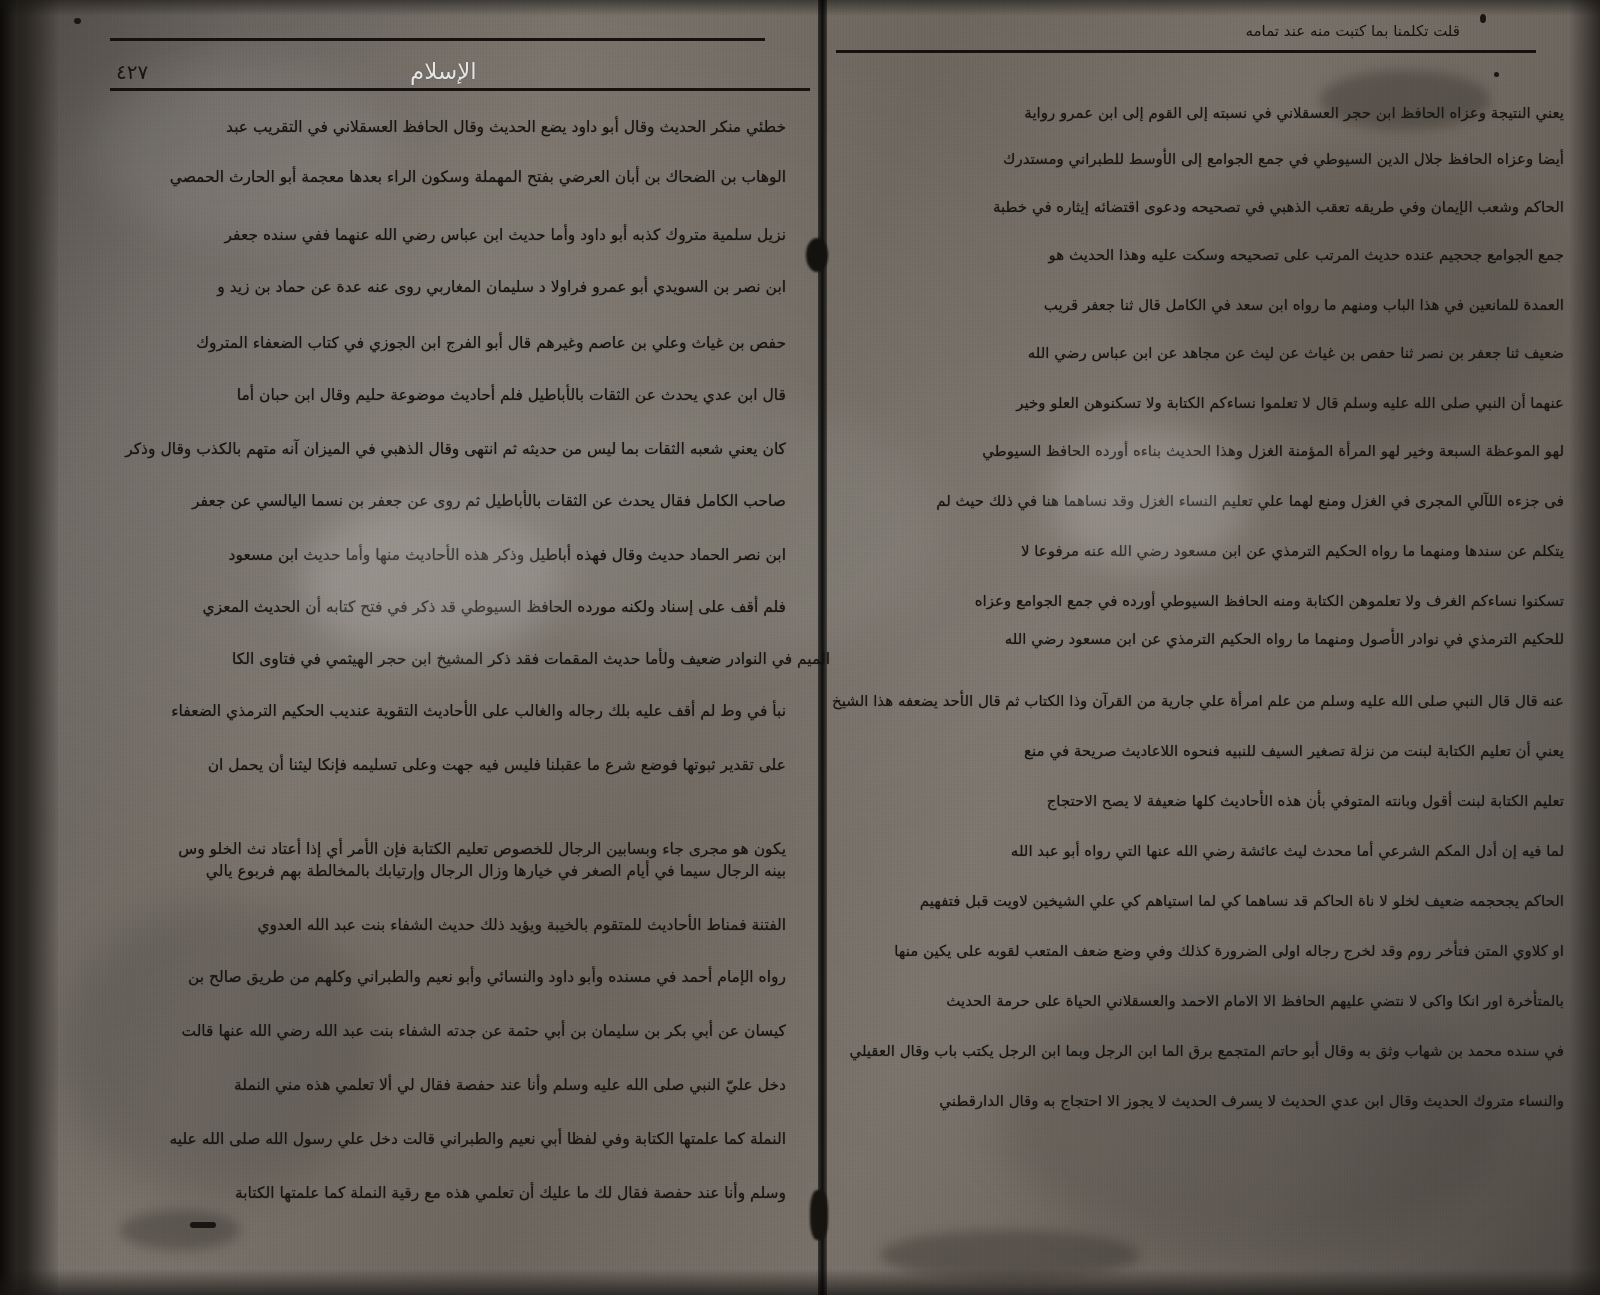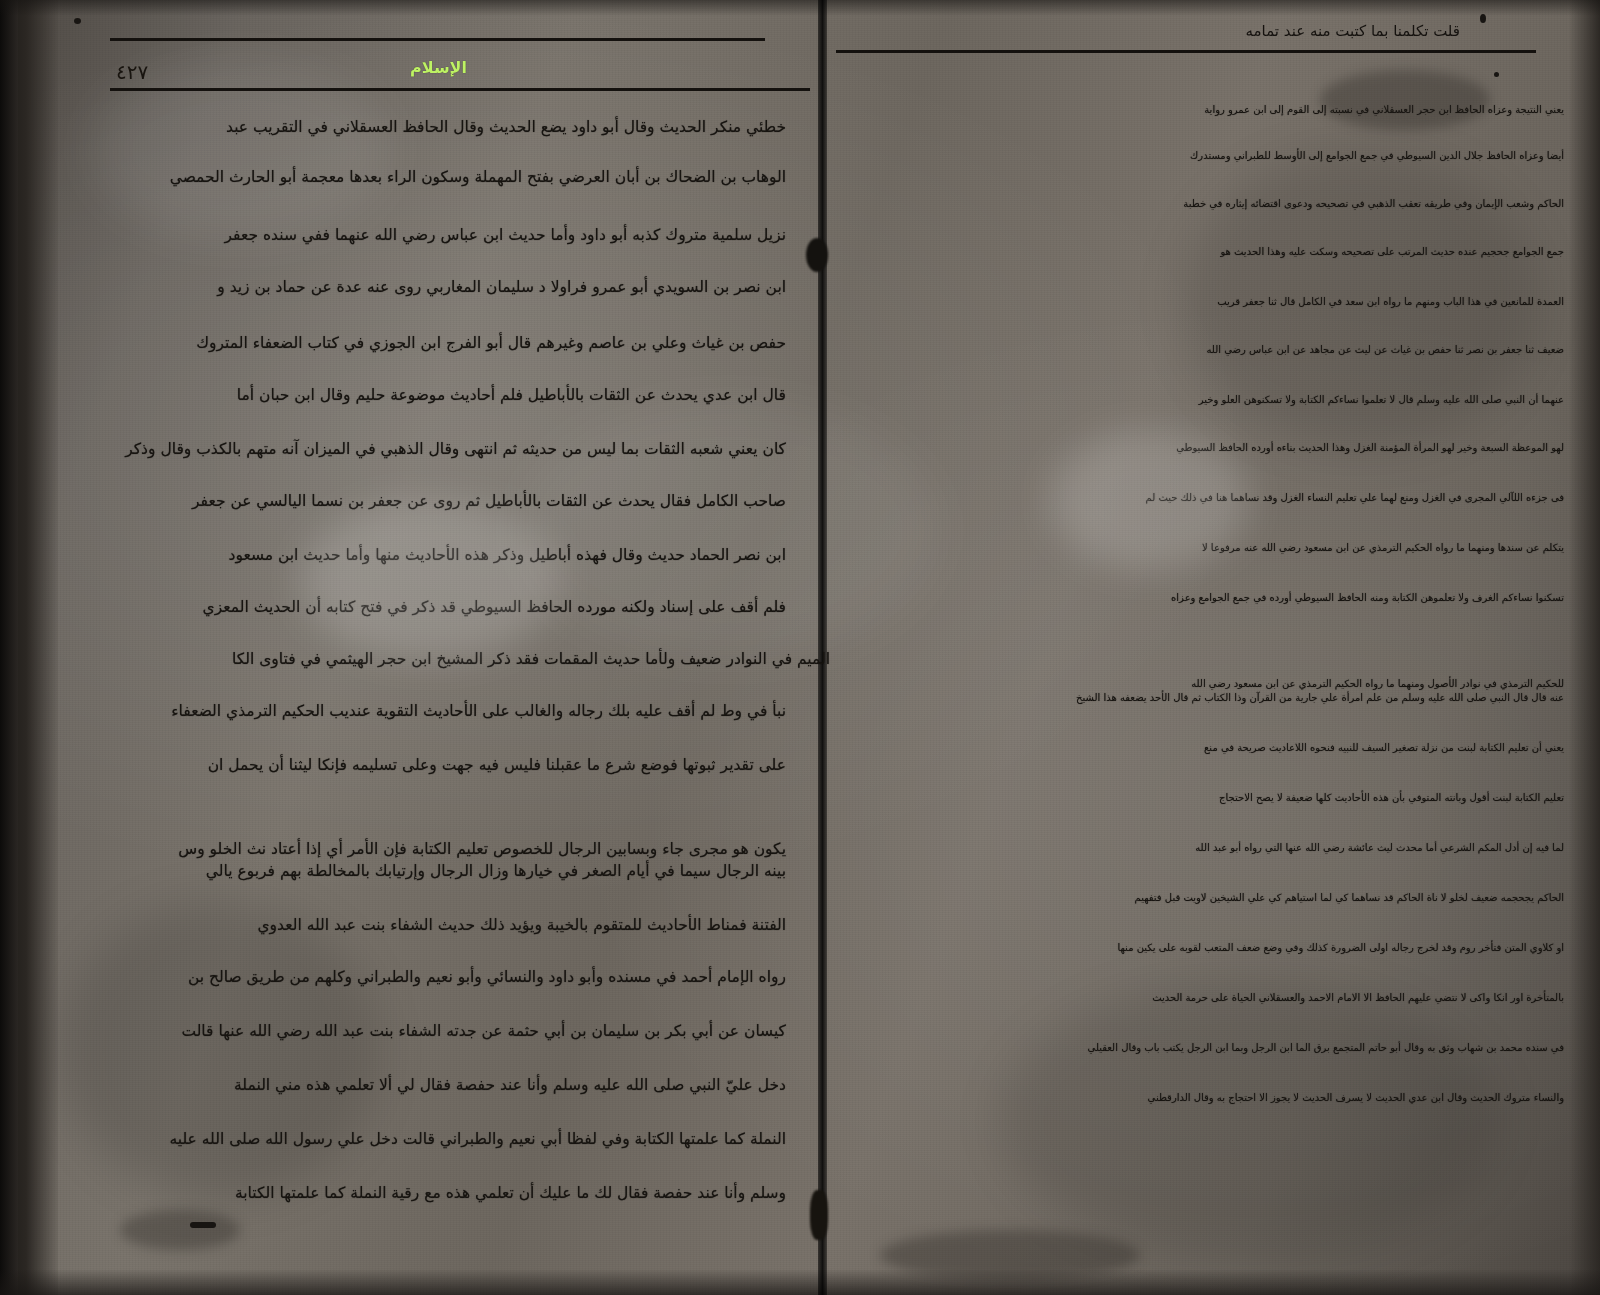--- a/index.html
+++ b/index.html
@@ -114,36 +114,36 @@
   
   .line {
     position: absolute;
     direction: rtl;
     color: #171410;
     white-space: nowrap;
     font-family: "DejaVu Sans", sans-serif;
     text-shadow: 0 0 1px rgba(0,0,0,0.55);
   }
 
-  .col-right .line { font-size: 10px; letter-spacing: -0.3px; }
+  .col-right .line { font-size: 15px; letter-spacing: -0.3px; }
   .col-left .line  { font-size: 15.5px; letter-spacing: -0.3px; }
 
   .hdr {
     position: absolute;
     direction: rtl;
     color: #15120f;
     white-space: nowrap;
   }
 
   .title {
     position: absolute;
     direction: rtl;
-    color: #bef264;
-    font-size: 16px;
-    font-weight: bold;
+    color: #e5e5e5;
+    font-size: 23px;
+    font-weight: normal;
     letter-spacing: 0px;
     text-shadow: 0 0 1px rgba(0,0,0,.6);
   }
   .folio {
     position: absolute;
     direction: rtl;
     color: #18140f;
     font-size: 20px;
   }
 
@@ -207,21 +207,21 @@
     <div class="line" style="right:36px;top:150px;">أيضا وعزاه الحافظ جلال الدين السيوطي في جمع الجوامع إلى الأوسط للطبراني ومستدرك</div>
     <div class="line" style="right:36px;top:198px;">الحاكم وشعب الإيمان وفي طريقه تعقب الذهبي في تصحيحه ودعوى اقتضائه إيثاره في خطبة</div>
     <div class="line" style="right:36px;top:246px;">جمع الجوامع جحجيم عنده حديث المرتب على تصحيحه وسكت عليه وهذا الحديث هو</div>
     <div class="line" style="right:36px;top:296px;">العمدة للمانعين في هذا الباب ومنهم ما رواه ابن سعد في الكامل قال ثنا جعفر قريب</div>
     <div class="line" style="right:36px;top:344px;">ضعيف ثنا جعفر بن نصر ثنا حفص بن غياث عن ليث عن مجاهد عن ابن عباس رضي الله</div>
     <div class="line" style="right:36px;top:394px;">عنهما أن النبي صلى الله عليه وسلم قال لا تعلموا نساءكم الكتابة ولا تسكنوهن العلو وخير</div>
     <div class="line" style="right:36px;top:442px;">لهو الموعظة السبعة وخير لهو المرأة المؤمنة الغزل وهذا الحديث بناءه أورده الحافظ السيوطي</div>
     <div class="line" style="right:36px;top:492px;">فى جزءه اللآلي المجرى في الغزل ومنع لهما علي تعليم النساء الغزل وقد نساهما هنا في ذلك حيث لم</div>
     <div class="line" style="right:36px;top:542px;">يتكلم عن سندها ومنهما ما رواه الحكيم الترمذي عن ابن مسعود رضي الله عنه مرفوعا لا</div>
     <div class="line" style="right:36px;top:592px;">تسكنوا نساءكم الغرف ولا تعلموهن الكتابة ومنه الحافظ السيوطي أورده في جمع الجوامع وعزاه</div>
-    <div class="line" style="right:36px;top:678px;text-align:right;">للحكيم الترمذي في نوادر الأصول ومنهما ما رواه الحكيم الترمذي عن ابن مسعود رضي الله</div>
+    <div class="line" style="right:36px;top:630px;text-align:right;">للحكيم الترمذي في نوادر الأصول ومنهما ما رواه الحكيم الترمذي عن ابن مسعود رضي الله</div>
     <div class="line" style="right:36px;top:692px;">عنه قال قال النبي صلى الله عليه وسلم من علم امرأة علي جارية من القرآن وذا الكتاب ثم قال الأحد يضعفه هذا الشيخ</div>
     <div class="line" style="right:36px;top:742px;">يعني أن تعليم الكتابة لبنت من نزلة تصغير السيف للنبيه فنحوه اللاعاديث صريحة في منع</div>
     <div class="line" style="right:36px;top:792px;">تعليم الكتابة لبنت أقول وبانته المتوفي بأن هذه الأحاديث كلها ضعيفة لا يصح الاحتجاج</div>
     <div class="line" style="right:36px;top:842px;">لما فيه إن أدل المكم الشرعي أما محدث ليث عائشة رضي الله عنها التي رواه أبو عبد الله</div>
     <div class="line" style="right:36px;top:892px;">الحاكم يجحجمه ضعيف لخلو لا ناة الحاكم قد نساهما كي لما استياهم كي علي الشيخين لاويت قبل فتفهيم</div>
     <div class="line" style="right:36px;top:942px;">او كلاوي المتن فتأخر روم وقد لخرج رجاله اولى الضرورة كذلك وفي وضع ضعف المتعب لقوبه على يكين منها</div>
     <div class="line" style="right:36px;top:992px;">بالمتأخرة اور انكا واكى لا نتضي عليهم الحافظ الا الامام الاحمد والعسقلاني الحياة على حرمة الحديث</div>
     <div class="line" style="right:36px;top:1042px;margin-left:8px;">في سنده محمد بن شهاب وثق به وقال أبو حاتم المتجمع برق الما ابن الرجل وبما ابن الرجل يكتب باب وقال العقيلي</div>
     <div class="line" style="right:36px;top:1092px;">والنساء متروك الحديث وقال ابن عدي الحديث لا يسرف الحديث لا يجوز الا احتجاج به وقال الدارقطني</div>
     <div class="line" style="right:36px;top:1142px;"></div>

